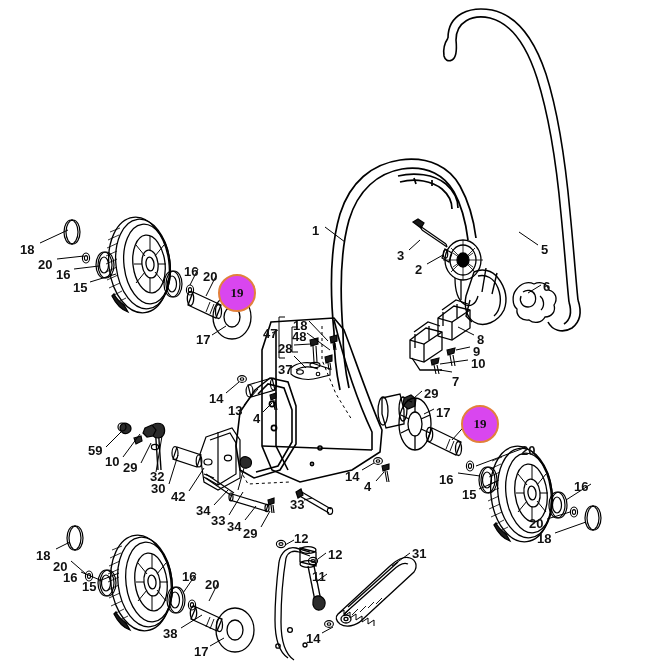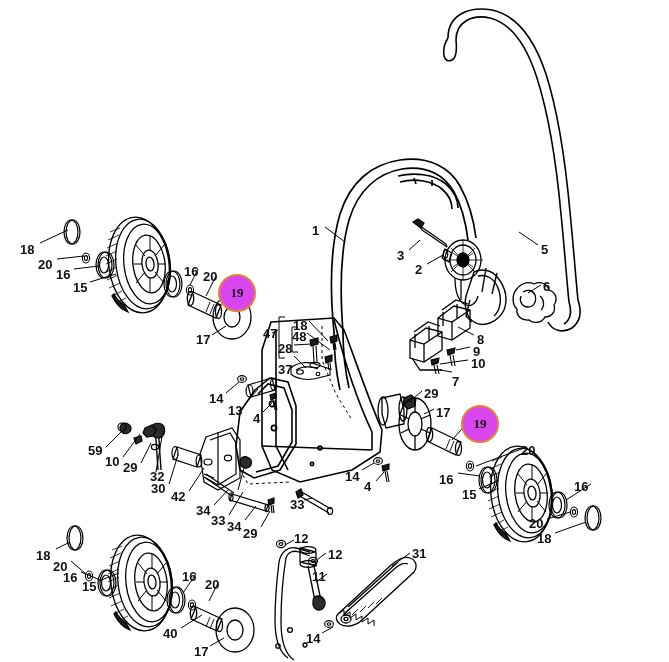--- a/index.html
+++ b/index.html
@@ -584,21 +584,21 @@
   <span class="lbl" style="left:462px;top:488px">15</span>
   <span class="lbl" style="left:574px;top:480px">16</span>
   <span class="lbl" style="left:529px;top:517px">20</span>
   <span class="lbl" style="left:537px;top:532px">18</span>
   <span class="lbl" style="left:36px;top:549px">18</span>
   <span class="lbl" style="left:53px;top:560px">20</span>
   <span class="lbl" style="left:63px;top:571px">16</span>
   <span class="lbl" style="left:82px;top:580px">15</span>
   <span class="lbl" style="left:182px;top:570px">16</span>
   <span class="lbl" style="left:205px;top:578px">20</span>
-  <span class="lbl" style="left:163px;top:627px">40</span>
+  <span class="lbl" style="left:163px;top:627px">38</span>
   <span class="lbl" style="left:194px;top:645px">17</span>
   <span class="lbl" style="left:294px;top:532px">12</span>
   <span class="lbl" style="left:328px;top:548px">12</span>
   <span class="lbl" style="left:312px;top:570px">11</span>
   <span class="lbl" style="left:412px;top:547px">31</span>
   <span class="lbl" style="left:306px;top:632px">14</span>
 
   <div class="badge" style="left:218px;top:274px">
     <span>19</span>
   </div>

